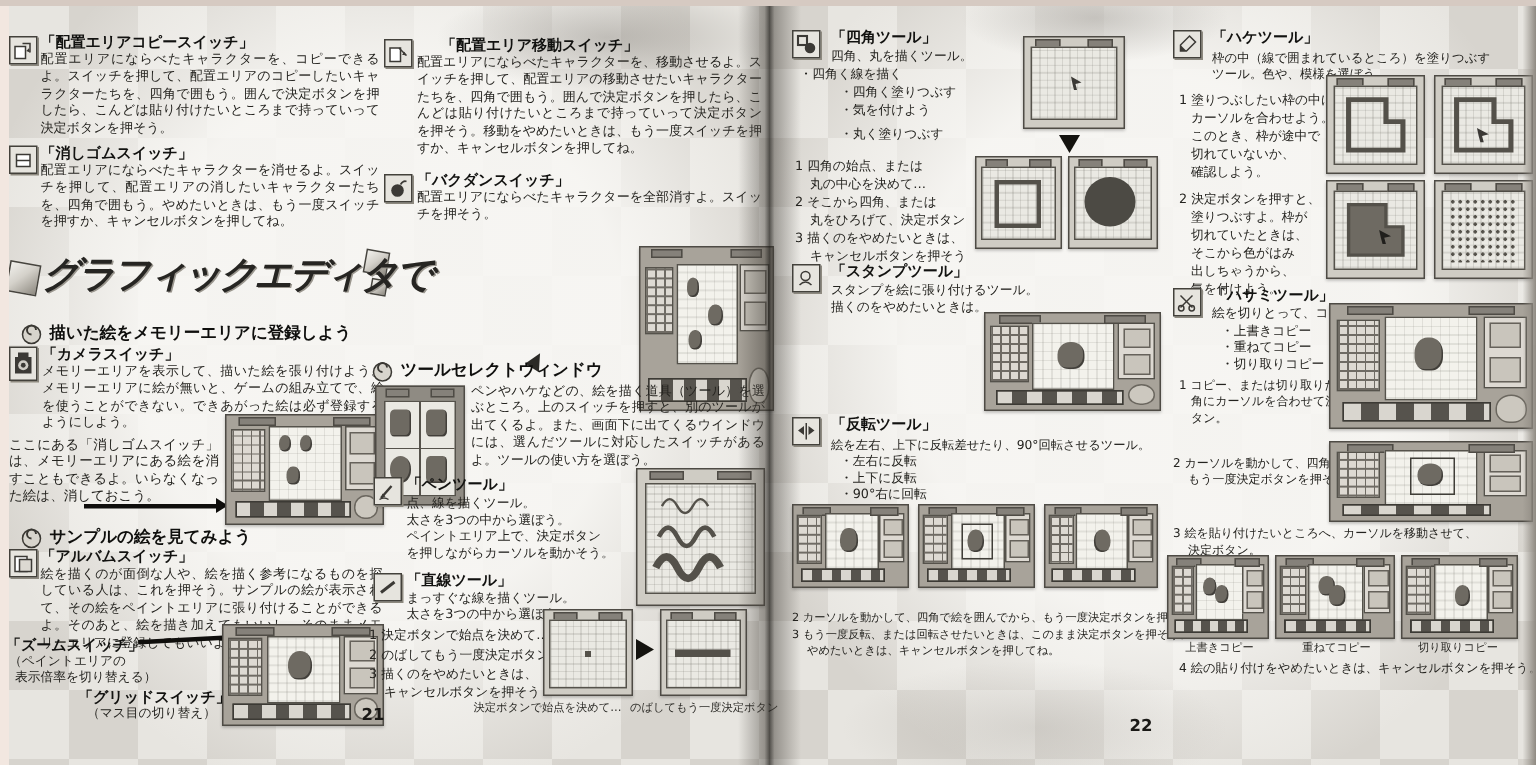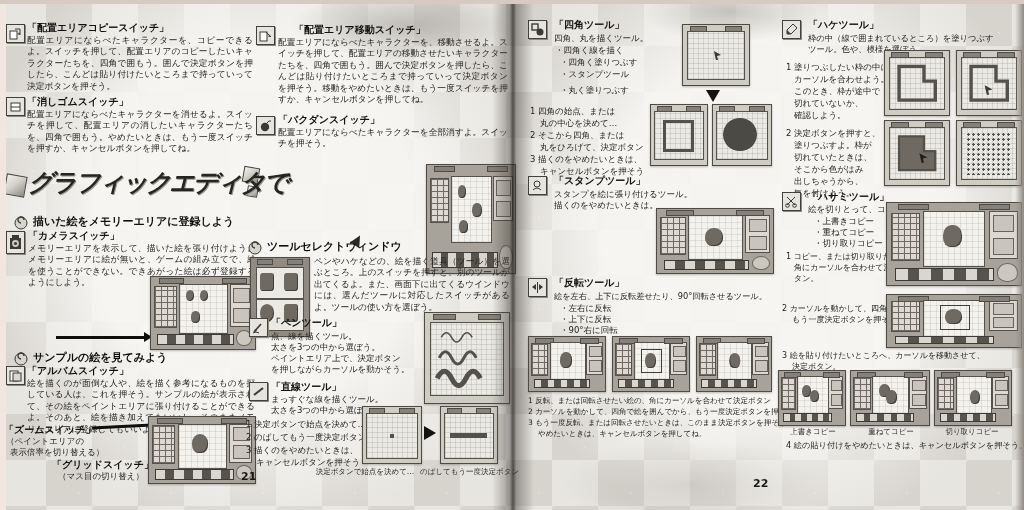--- a/index.html
+++ b/index.html
@@ -108,20 +108,21 @@
     <svg width="15" height="19">
         <rect x="2" y="5" width="11" height="11" fill="#3b3935"></rect>
         <circle cx="7.5" cy="10.5" r="3.4" fill="#cfccc5"></circle>
         <circle cx="7.5" cy="10.5" r="1.6" fill="#3b3935"></circle>
         <rect x="4" y="2" width="7" height="3" fill="#3b3935"></rect>
       </svg>
   </span>
   <div class="abs t" style="left:28px;top:229px;">「カメラスイッチ」</div>
   <div class="abs b" style="left:28px;top:243px;width:228px;">メモリーエリアを表示して、描いた絵を張り付けよう。メモリーエリアに絵が無いと、ゲームの組み立てで、絵を使うことができない。できあがった絵は必ず登録するようにしよう。</div>
 
+  <div class="abs b" style="left:6px;top:292px;width:140px;font-size:9px;">ここにある「消しゴムスイッチ」は、メモリーエリアにある絵を消すこともできるよ。いらなくなった絵は、消しておこう。</div>
   <div class="bar" style="left:56px;top:336px;width:88px;"></div>
   <div class="ah-r" style="left:144px;top:332px;"></div>
   <div class="shot" style="left:150px;top:276px;width:104px;height:72px;">
     <div class="pal"></div>
     <div class="cv">
       <div class="sprite" style="left:12%;top:10%;width:18%;height:24%;"></div>
       <div class="sprite" style="left:42%;top:10%;width:18%;height:24%;"></div>
       <div class="sprite" style="left:24%;top:55%;width:18%;height:24%;"></div>
     </div>
     <div class="side"></div>
@@ -268,23 +269,23 @@
   <div class="fade" style="left:492px;top:0;width:42px;height:510px;background:linear-gradient(90deg,rgba(70,66,60,0) 0%,rgba(70,66,60,.45) 42%,rgba(35,33,29,.75) 50%,rgba(70,66,60,.45) 58%,rgba(70,66,60,0) 100%);"></div>
 
   <span class="swicon" style="left:528px;top:20px;">
     <svg width="15" height="15">
         <rect x="2" y="2" width="6" height="6" fill="none" stroke="#3b3935" stroke-width="1.4"></rect>
         <circle cx="10" cy="10" r="3.5" fill="#3b3935"></circle>
       </svg>
   </span>
   <div class="abs t" style="left:554px;top:18px;">「四角ツール」</div>
   <div class="abs s" style="left:554px;top:33px;">四角、丸を描くツール。</div>
-  <div class="abs s" style="left:555px;top:45px;">・四角く線を描く</div>
+  <div class="abs s" style="left:533px;top:45px;">・四角く線を描く</div>
   <div class="abs s" style="left:560px;top:57px;">・四角く塗りつぶす</div>
-  <div class="abs s" style="left:560px;top:69px;">・スタンプツール</div>
+  <div class="abs s" style="left:560px;top:69px;">・気を付けよう</div>
   <div class="abs s" style="left:560px;top:85px;">・丸く塗りつぶす</div>
   <div class="panel" style="left:682px;top:24px;width:66px;height:60px;">
     <div class="grid">
       <svg width="12" height="12" style="position:absolute;left:42%;top:38%;">
           <path d="M2 1 L9 5 L5 6 L6 10 L4 10 L3 6 Z" fill="#3b3935"></path>
         </svg>
     </div>
   </div>
   <div class="tri-d" style="left:706px;top:90px;"></div>
   <div class="panel" style="left:650px;top:104px;width:56px;height:60px;">
@@ -353,21 +354,20 @@
     <div class="bbar"></div>
   </div>
   <div class="shot" style="left:696px;top:336px;width:74px;height:54px;">
     <div class="pal"></div>
     <div class="cv">
         <div class="sprite" style="left:32%;top:26%;width:34%;height:42%;transform:scaleX(-1);"></div>
       </div>
     <div class="side"></div>
     <div class="bbar"></div>
   </div>
-  <div class="abs s7" style="left:528px;top:396px;">1 反転、または回転させたい絵の、角にカーソルを合わせて決定ボタン</div>
   <div class="abs s7" style="left:528px;top:407px;">2 カーソルを動かして、四角で絵を囲んでから、もう一度決定ボタンを押そう。</div>
   <div class="abs s7" style="left:528px;top:418px;">3 もう一度反転、または回転させたいときは、このまま決定ボタンを押そう。</div>
   <div class="abs s7" style="left:538px;top:429px;">やめたいときは、キャンセルボタンを押してね。</div>
 
   <div class="abs pg" style="left:753px;top:477px;">22</div>
 
   <span class="swicon" style="left:782px;top:20px;">
     <svg width="15" height="15">
         <path d="M9 2 L13 6 L7 12 L3 12 L3 8 Z" fill="none" stroke="#3b3935"></path>
         <path d="M3 12 l4 0 l-4 -4 z" fill="#3b3935"></path>

